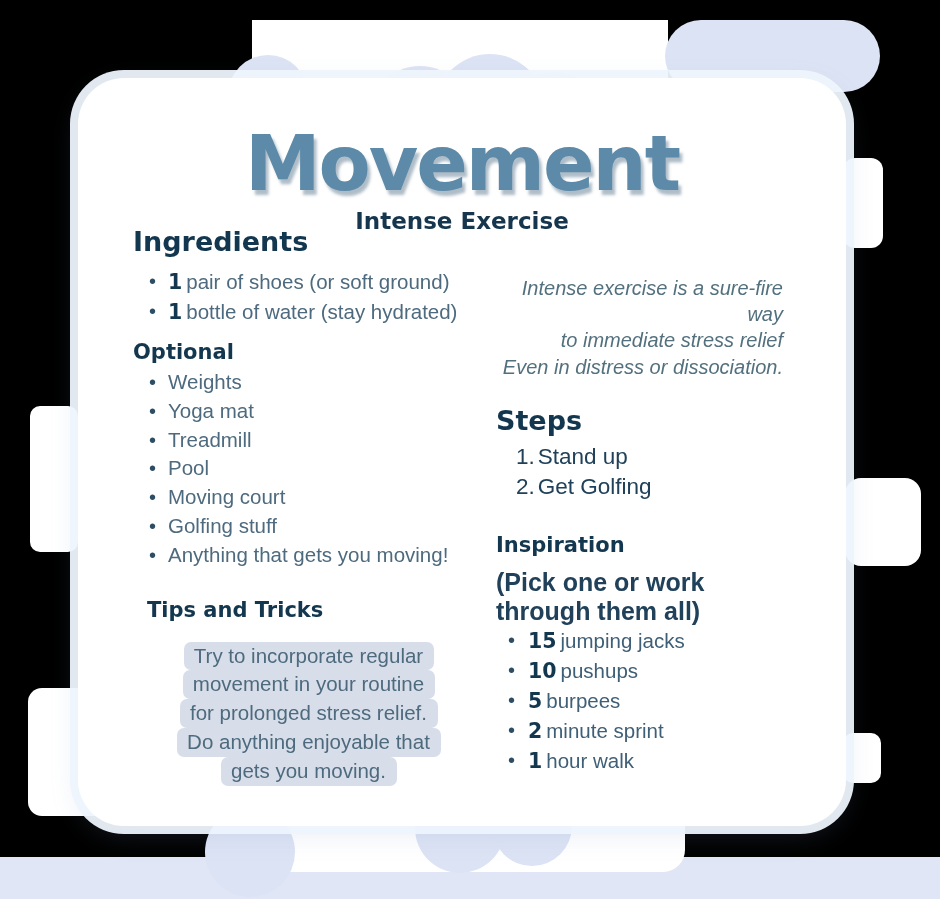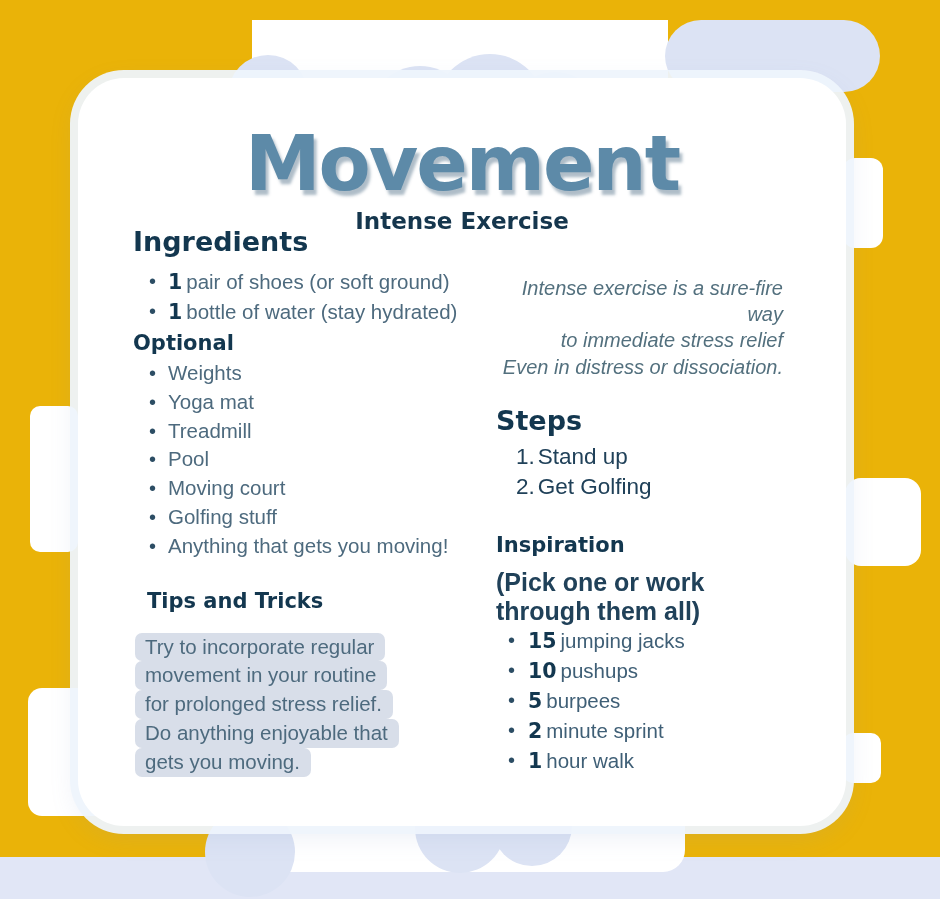--- a/index.html
+++ b/index.html
@@ -3,21 +3,21 @@
 <meta charset="utf-8">
 <style>
   * { margin: 0; padding: 0; box-sizing: border-box; }
   html, body { width: 940px; height: 899px; }
   body {
     font-family: "Liberation Sans", sans-serif;
     background: #e1e6f6;
     overflow: hidden;
     position: relative;
   }
-  .stage { position: relative; width: 940px; height: 857px; background: #eab308; }
+  .stage { position: relative; width: 940px; height: 857px; background: #000000; }
 
   
   .decor { position: absolute; z-index: 0; }
   .white { background: #ffffff; }
   .peri  { background: #dce3f4; }
   .round { border-radius: 999px; }
 
   .top-band      { left: 252px; top: 20px;  width: 416px; height: 60px; }
   .top-notch     { left: 228px; top: 55px;  width: 80px;  height: 80px; }
   .cloud-a       { left: 368px; top: 66px;  width: 104px; height: 104px; }
@@ -77,26 +77,26 @@
     position: relative; padding-left: 35px;
     font-size: 20.5px; line-height: 29px; color: #4d6a7e;
   }
   .blist .dot {
     position: absolute; left: 16px; top: 0;
     color: #2c4d64; font-size: 20px;
   }
   .qty { font-family: "DejaVu Sans", sans-serif; font-weight: bold; color: #13374f; margin-right: 4px; }
 
   .ing-list { margin-top: 9px; }
-  .opt-head { margin-top: 3px; margin-bottom: 3px; }
+  .opt-head { margin-top: 12px; margin-bottom: 3px; }
   .opt-list li { line-height: 28.8px; }
 
   .tips-head { margin-top: 27px; margin-left: 14px; line-height: 28px; font-size: 23px; }
   .tips-block { margin-top: 19px; margin-left: 2px; }
-  .hl-line { line-height: 28.8px; font-size: 20.5px; }
+  .hl-line { line-height: 28.8px; font-size: 20.5px; text-align: center; }
   .hl-line span.hl {
     display: inline-block; line-height: 28.8px;
     background: #d8dee9; color: #4d6a7e;
     padding: 0 11px 0 10px; border-radius: 7px;
   }
 
   .intro { margin-top: 5px; text-align: right; }
   .intro div { font-size: 20px; line-height: 26.2px; color: #53707e; font-style: italic; }
 
   .steps-head { margin-top: 25px; }

